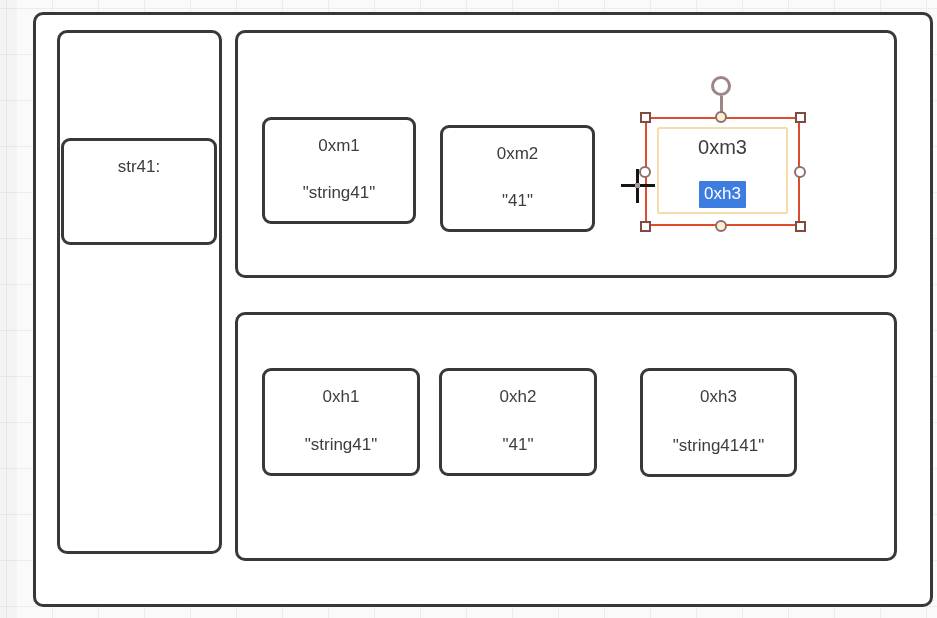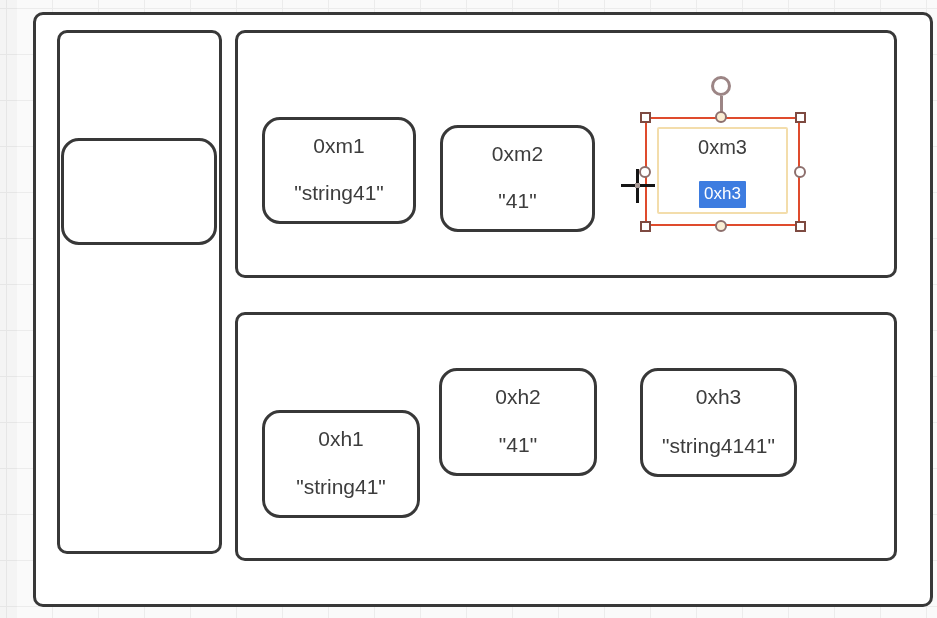--- a/index.html
+++ b/index.html
@@ -20,33 +20,33 @@
     background-image:
       linear-gradient(to right,#ececec 1px,transparent 1px),
       linear-gradient(to bottom,#ececec 1px,transparent 1px);
     background-size:46px 46px;
     background-position:6px 8px;
   }
   .left-strip{position:absolute;left:0;top:0;width:17px;height:618px;background:rgba(0,0,0,0.025);}
   .shape{position:absolute;box-sizing:border-box;border:3px solid var(--frame_stroke);border-radius:10px;background:#fff;}
   .frame{background:#ffffff;}
   .box{
-    border-radius:18px;display:flex;flex-direction:column;justify-content:space-between;
-    padding:16px 0 18px;text-align:center;color:var(--text_color);font-size:21px;line-height:20px;
+    border-radius:9px;display:flex;flex-direction:column;justify-content:space-between;
+    padding:16px 0 18px;text-align:center;color:var(--text_color);font-size:17px;line-height:20px;
   }
   .box div{white-space:nowrap;}
   
   .outer-frame{left:33px;top:12px;width:900px;height:595px;}
   .left-frame{left:57px;top:30px;width:165px;height:524px;background:transparent;}
   .main-box{left:61px;top:138px;width:156px;height:107px;}
   .top-frame{left:235px;top:30px;width:662px;height:248px;background:transparent;}
   .bottom-frame{left:235px;top:312px;width:662px;height:249px;background:transparent;}
   .box-m1{left:262px;top:117px;width:154px;height:107px;}
   .box-m2{left:440px;top:125px;width:155px;height:107px;}
-  .box-h1{left:262px;top:368px;width:158px;height:108px;margin-top:42px;}
+  .box-h1{left:262px;top:368px;width:158px;height:108px;}
   .box-h2{left:439px;top:368px;width:158px;height:108px;}
   .box-h3{left:640px;top:368px;width:157px;height:109px;}
   
   .selection-rect{position:absolute;left:645px;top:117px;width:155px;height:109px;box-sizing:border-box;border:2px solid var(--selection_red);background:transparent;}
   .edit-outline{position:absolute;left:657px;top:127px;width:131px;height:87px;box-sizing:border-box;border:2px solid var(--edit_outline_cream);border-radius:2px;background:transparent;}
   .sel-label1{position:absolute;left:645px;top:135px;width:155px;text-align:center;color:var(--text_color);font-size:20px;line-height:24px;}
   .sel-label2{position:absolute;left:645px;top:181px;width:155px;text-align:center;font-size:17px;line-height:24px;}
   .hl{display:inline-block;background:var(--text_highlight_blue);color:#ffffff;padding:1px 5px 2px 5px;border-radius:1px;}
   .handle-sq{position:absolute;width:11px;height:11px;box-sizing:border-box;background:#fff;border:2px solid var(--handle_corner_stroke);}
   .h-nw{left:640px;top:112px;} .h-ne{left:795px;top:112px;}
@@ -65,20 +65,21 @@
 </style>
 </head>
 <body>
 
 <div class="left-strip"></div>
 
 <div class="shape frame outer-frame"></div>
 
 <div class="shape left-frame"></div>
 <div class="shape box main-box">
+  <div>str41:</div>
 </div>
 
 <div class="shape top-frame"></div>
 <div class="shape box box-m1">
   <div>0xm1</div>
   <div>"string41"</div>
 </div>
 <div class="shape box box-m2">
   <div>0xm2</div>
   <div>"41"</div>

